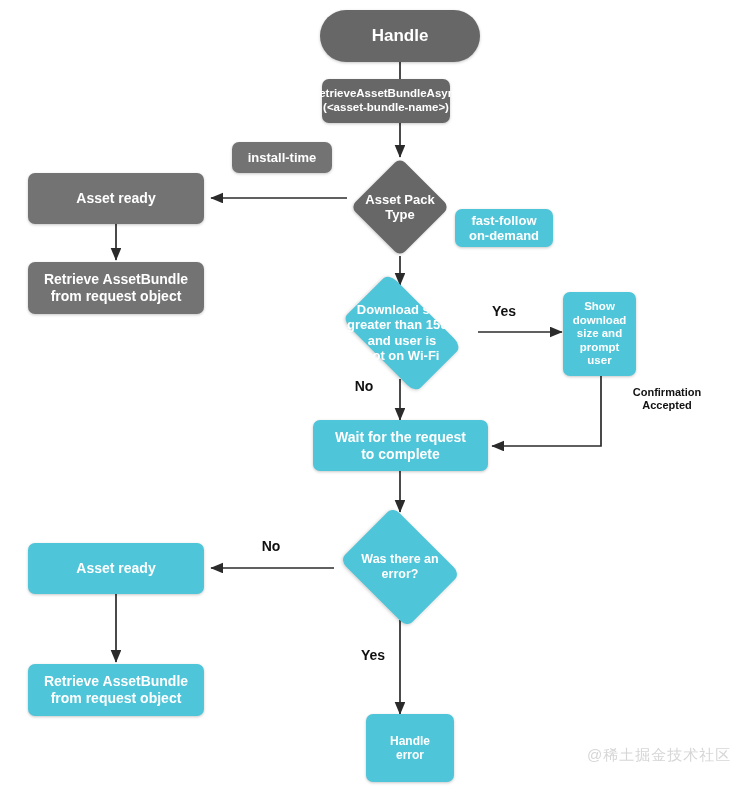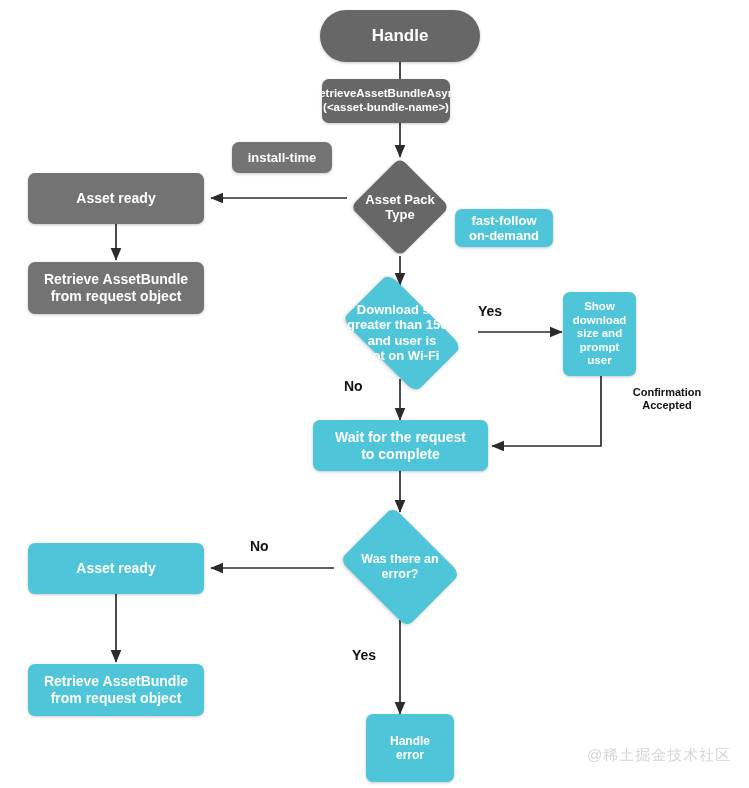--- a/index.html
+++ b/index.html
@@ -52,20 +52,21 @@
     text-align: center;
     color: #ffffff;
     font-weight: bold;
     line-height: 1.18;
     pointer-events: none;
   }
   .edge-label {
     position: absolute;
     color: #111111;
     font-weight: bold;
+    text-align: center;
     line-height: 1.2;
     white-space: pre-line;
   }
   svg.links {
     position: absolute;
     left: 0; top: 0;
     width: 749px;
     height: 788px;
     pointer-events: none;
   }

